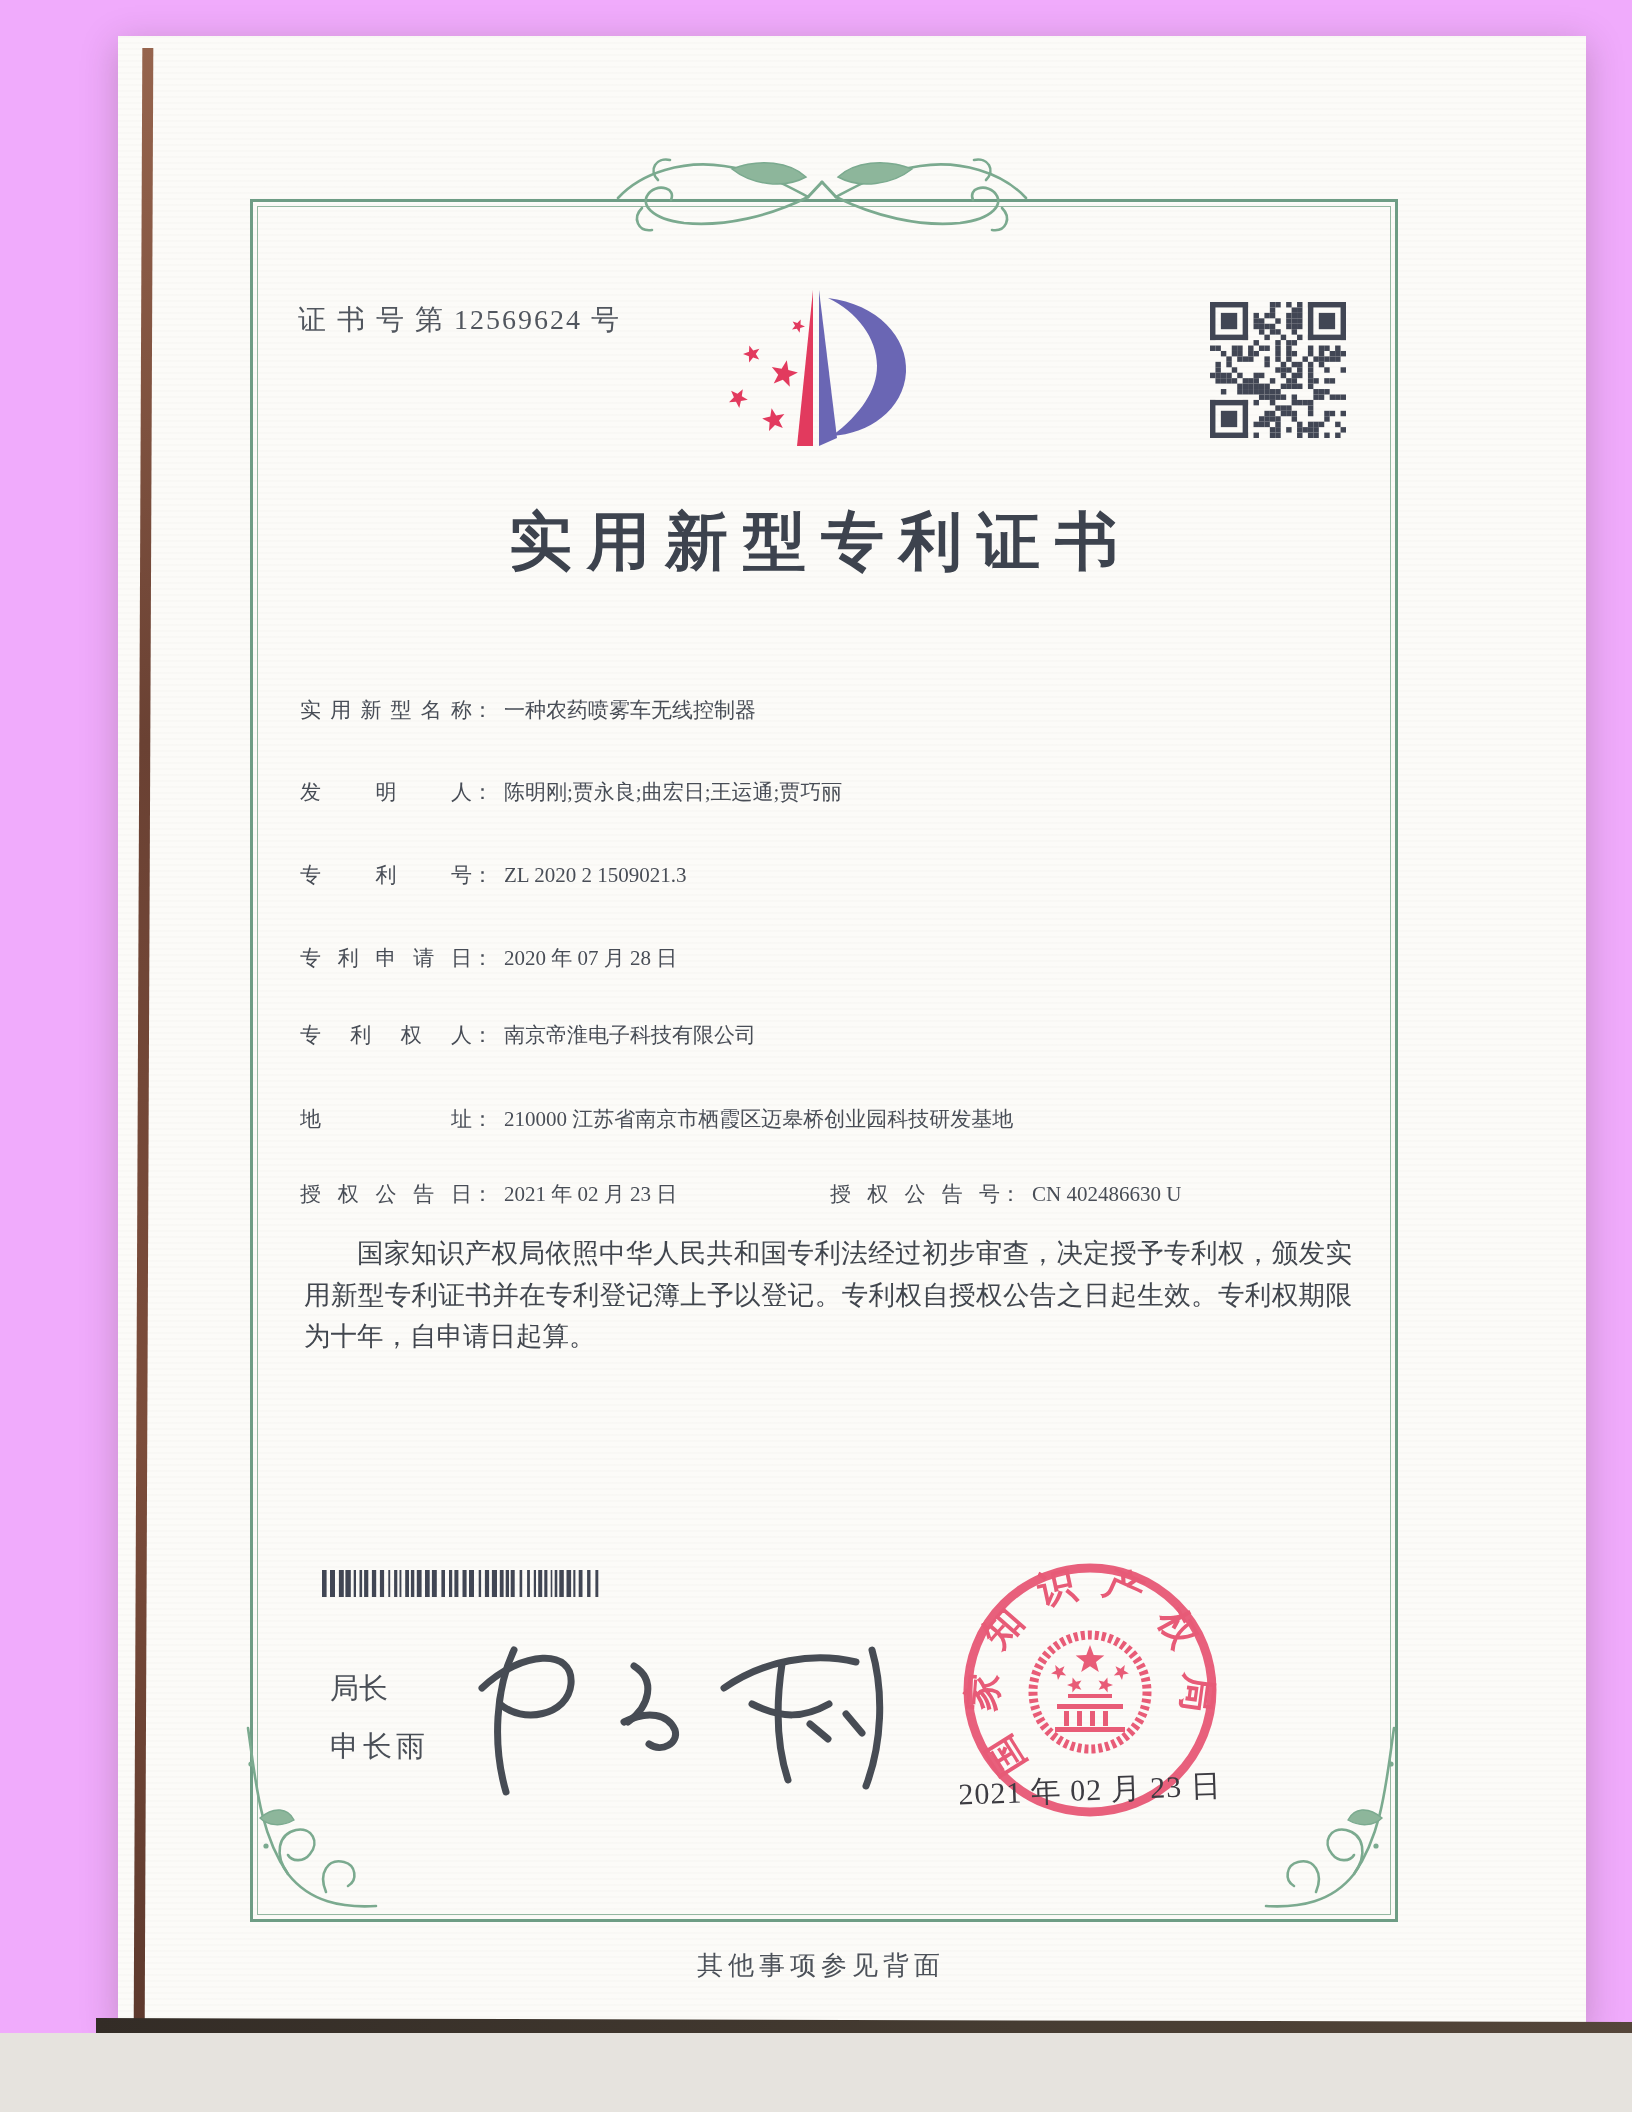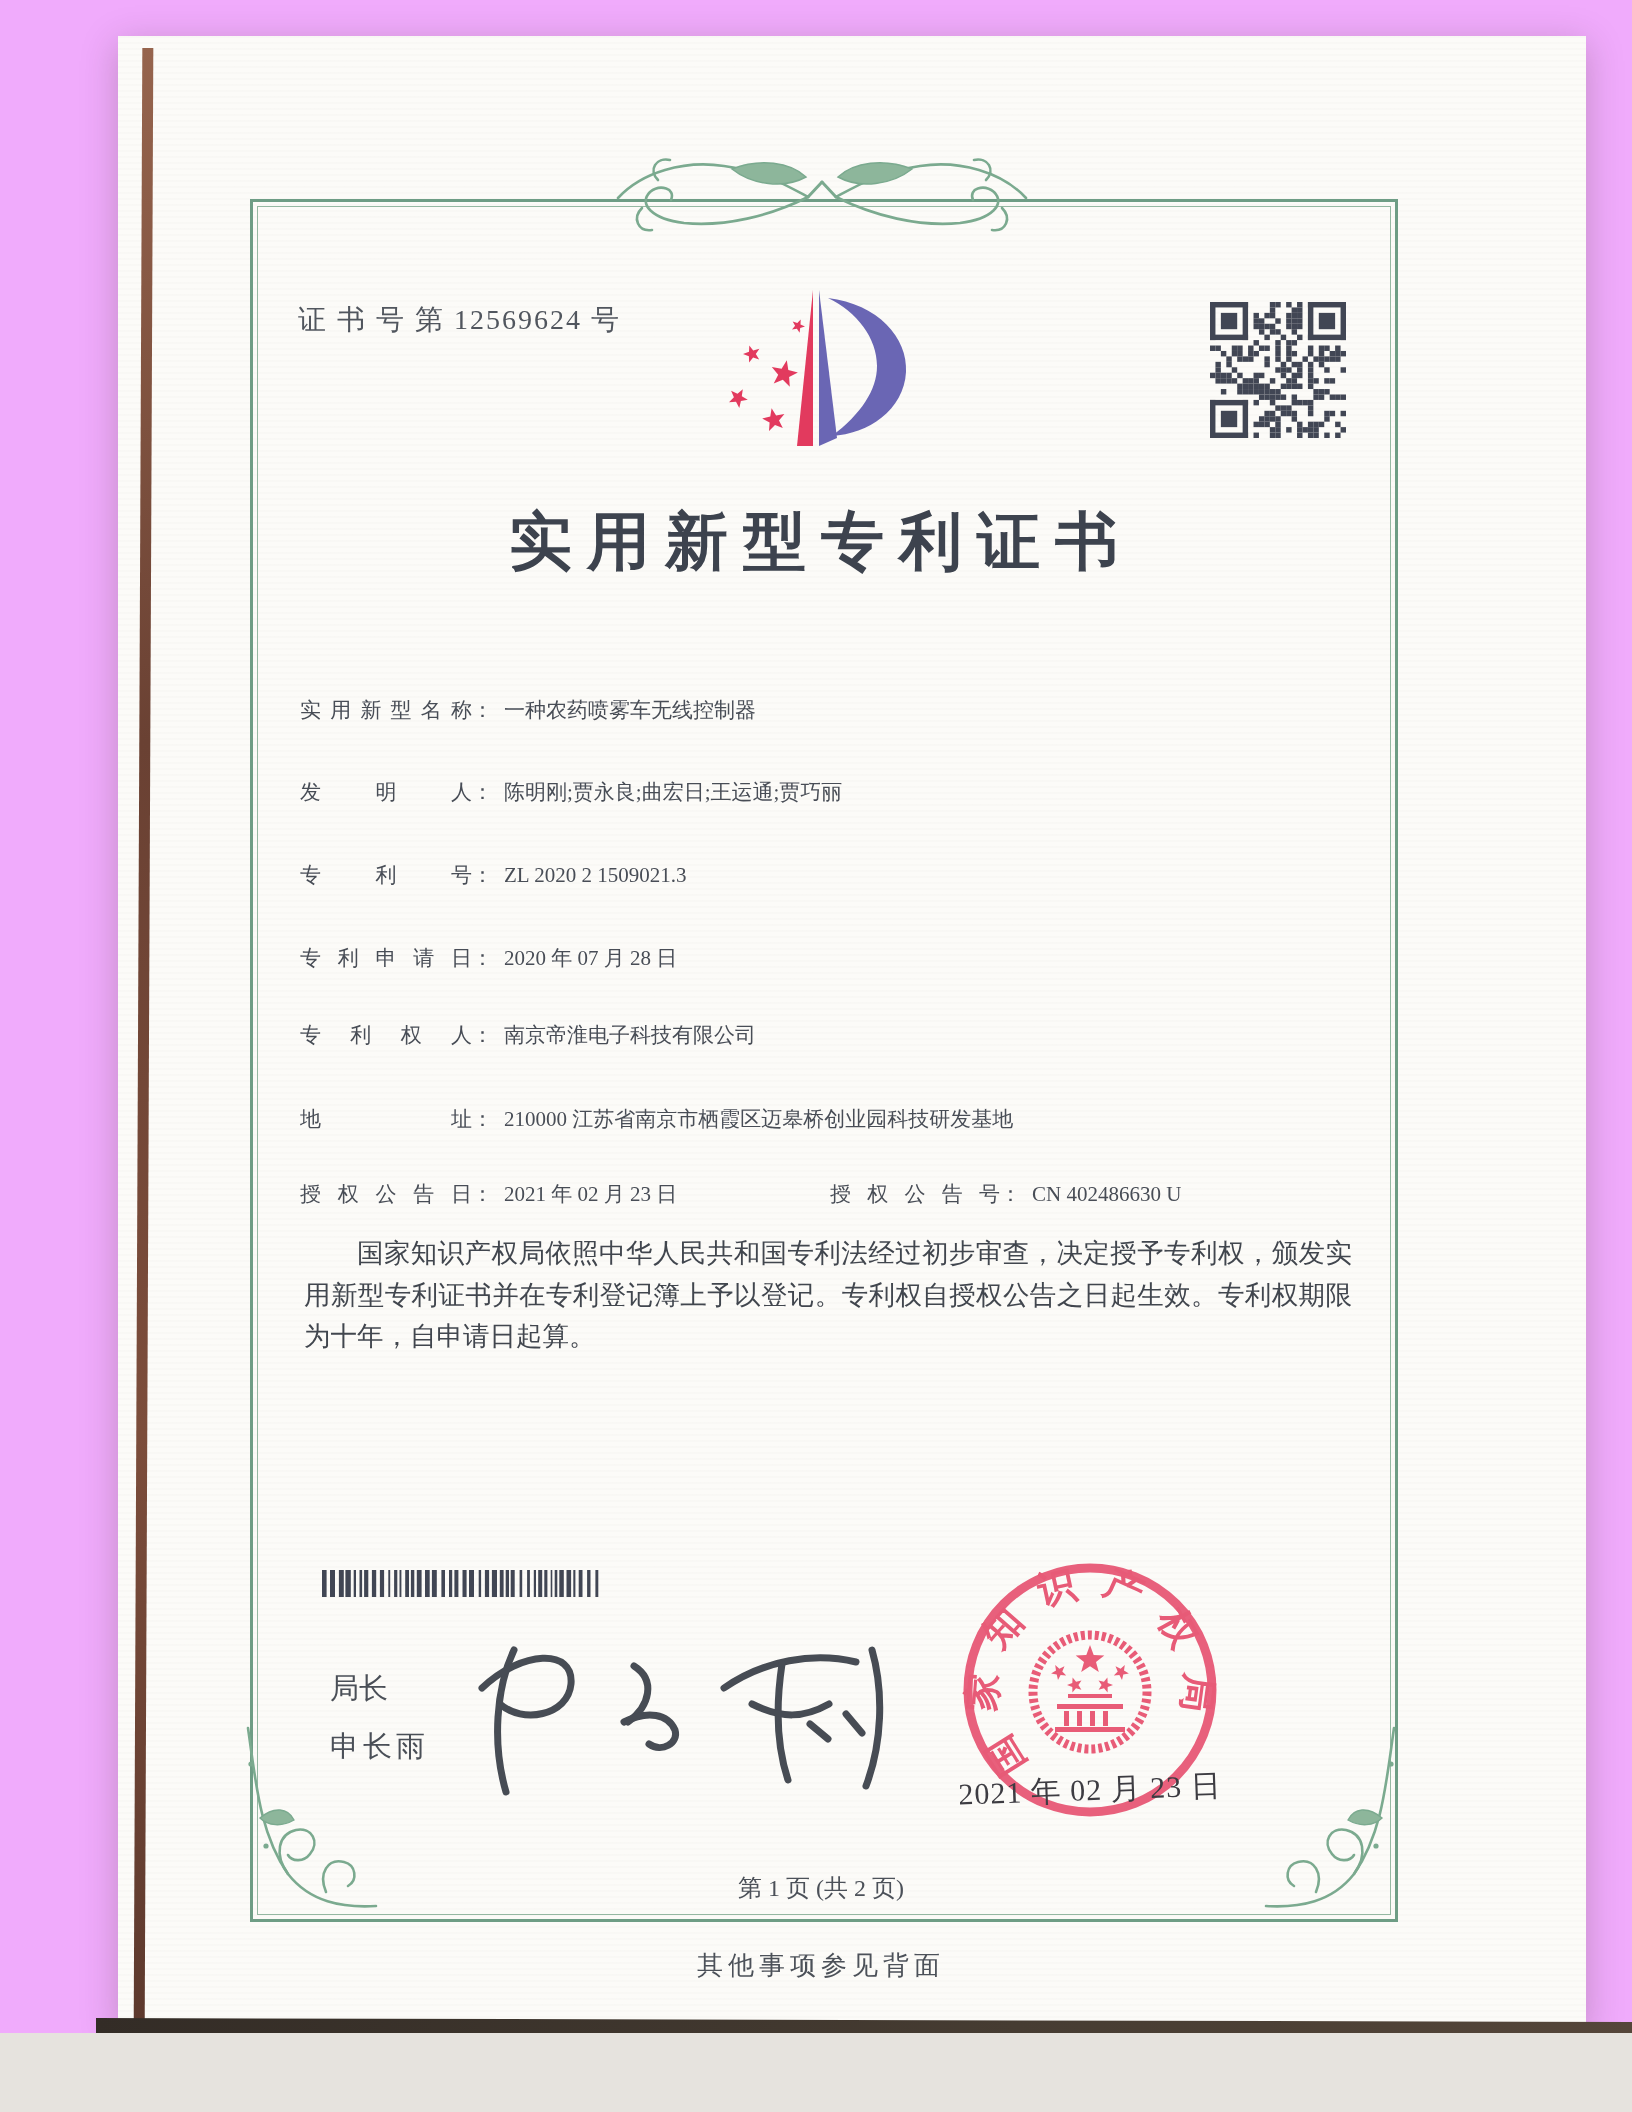--- a/index.html
+++ b/index.html
@@ -438,18 +438,17 @@
       <rect x="-35" y="37" width="70" height="5"></rect>
     <path d="M0.0,-45.0L3.7,-35.1L14.3,-34.6L6.0,-28.1L8.8,-17.9L0.0,-23.7L-8.8,-17.9L-6.0,-28.1L-14.3,-34.6L-3.7,-35.1Z"></path>
         <path d="M-34.8,-25.0L-30.6,-21.3L-25.5,-23.8L-27.7,-18.6L-23.8,-14.6L-29.4,-15.1L-32.0,-10.1L-33.3,-15.6L-38.9,-16.5L-34.0,-19.4Z"></path>
         <path d="M34.8,-25.0L34.0,-19.4L38.9,-16.5L33.3,-15.6L32.0,-10.1L29.4,-15.1L23.8,-14.6L27.7,-18.6L25.5,-23.8L30.6,-21.3Z"></path>
         <path d="M-17.4,-12.6L-13.9,-8.2L-8.5,-9.6L-11.6,-5.0L-8.6,-0.2L-14.0,-1.8L-17.6,2.6L-17.7,-3.1L-23.0,-5.1L-17.7,-7.0Z"></path>
         <path d="M17.4,-12.6L17.7,-7.0L23.0,-5.1L17.7,-3.1L17.6,2.6L14.0,-1.8L8.6,-0.2L11.6,-5.0L8.5,-9.6L13.9,-8.2Z"></path>
       </g>
   </svg>
   <div class="abs sealdate">2021 年 02 月 23 日</div>
 
-  <div class="abs pagenum">第 1 页 (共 2 页)</div>
   <div class="abs backnote">其他事项参见背面</div>
 
   <div class="bottom-band"></div>
   <div class="below-band"></div>
 </div>
 
 </body></html>

